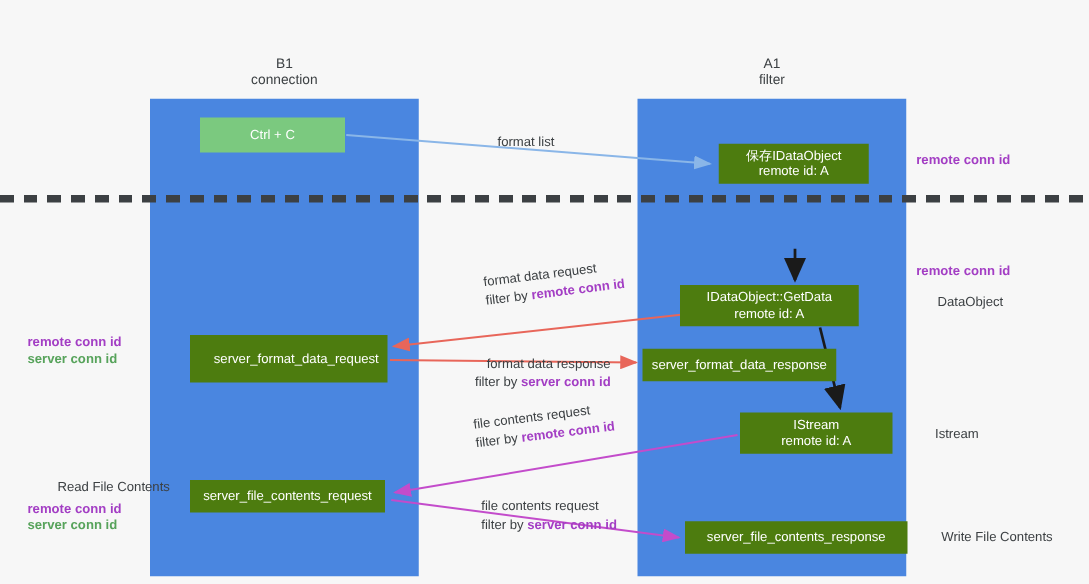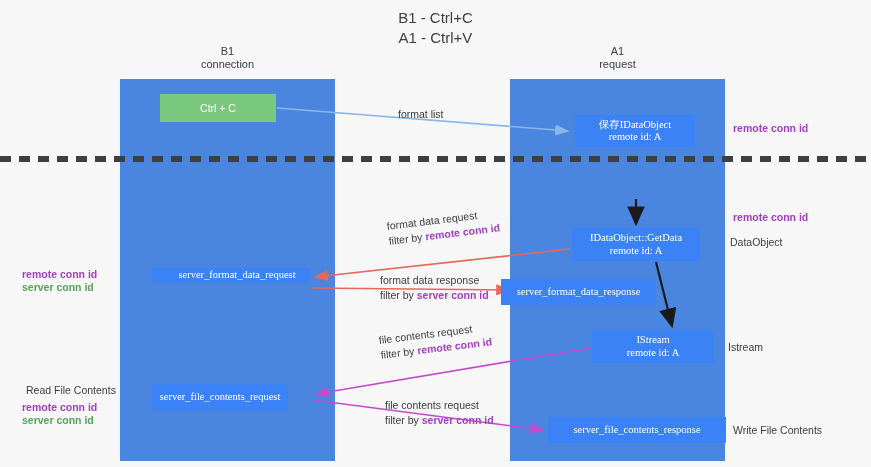--- a/index.html
+++ b/index.html
@@ -61,41 +61,41 @@
     line-height: 12.5px;
     display: flex;
     flex-direction: column;
     align-items: center;
     justify-content: center;
     text-align: center;
     white-space: pre-line;
     padding: 2px 4px;
   }
   .box.green { background: #7bc97f; }
-  .box.orange { background: #3b82f6; font-family: Liberation Serif, serif; }
+  .box.orange { background: #4d7c0f; }
 
   #box-ctrlc   { left: 160px; top: 94px;  width: 116px; height: 28px; }
   #box-save    { left: 575px; top: 115px; width: 120px; height: 32px; }
   #box-ctrlv   { left: 578px; top: 172px; width: 116px; height: 26px; }
-  #box-getdata { left: 572px; top: 228px; width: 128px; height: 33px; }
-  #box-sfdreq  { left: 152px; top: 268px; width: 158px; height: 14px; padding-left: 16px; }
-  #box-sfdres  { left: 501px; top: 279px; width: 155px; height: 26px; }
+  #box-getdata { left: 544px; top: 228px; width: 143px; height: 33px; }
+  #box-sfdreq  { left: 152px; top: 268px; width: 158px; height: 38px; padding-left: 16px; }
+  #box-sfdres  { left: 514px; top: 279px; width: 155px; height: 26px; }
   #box-istream { left: 592px; top: 330px; width: 122px; height: 33px; }
-  #box-sfcreq  { left: 152px; top: 384px; width: 136px; height: 26px; }
+  #box-sfcreq  { left: 152px; top: 384px; width: 156px; height: 26px; }
   #box-sfcres  { left: 548px; top: 417px; width: 178px; height: 26px; }
 
   
   .side-label {
     font-size: 10.5px;
     line-height: 13px;
     color: #3c4043;
   }
   .purple { color: #a33ec4; font-weight: bold; }
   .green-t { color: #57a35b; font-weight: bold; }
-  .plain { color: #3c4043; }
+  .plain { color: #3c4043; margin-left: 20px; }
 
   #lab-remote-1 { left: 733px; top: 122px; }
   #lab-remote-2 { left: 733px; top: 211px; }
   #lab-dataobject { left: 730px; top: 236px; }
   #lab-istream { left: 728px; top: 341px; }
   #lab-write { left: 733px; top: 424px; }
 
   #lab-left-conn { left: 22px; top: 268px; text-align: left; }
   #lab-read { left: 26px; top: 384px; }
   #lab-left-conn2 { left: 22px; top: 401px; text-align: left; }
@@ -107,21 +107,21 @@
     color: #3c4043;
     white-space: nowrap;
   }
   #flow-formatlist { left: 398px; top: 95px; margin-top: 12px; }
 
   #flow-fdreq {
     left: 386px; top: 219px;
     transform: rotate(-7deg);
     transform-origin: left top;
   }
-  #flow-fdres { left: 380px; top: 273px; }
+  #flow-fdres { left: 380px; top: 284px; text-align: right; }
   #flow-fcreq {
     left: 378px; top: 333px;
     transform: rotate(-7deg);
     transform-origin: left top;
   }
   #flow-fcres { left: 385px; top: 398px; }
 
   
   #dashed {
     left: 0; top: 156px;
@@ -137,27 +137,25 @@
     width: 871px;
     height: 467px;
     pointer-events: none;
   }
 </style>
 </head>
 <body>
 
 <div id="stage">
 
-  <div class="abs title">B1 - Ctrl+C
-A1 - Ctrl+V</div>
 
   <div class="abs col-head" id="head-b1">B1
 connection</div>
   <div class="abs col-head" id="head-a1">A1
-request</div>
+filter</div>
 
   <div class="abs lane" id="lane-b1"></div>
   <div class="abs lane" id="lane-a1"></div>
 
   <svg class="overlay" viewBox="0 0 871 467">
     <defs>
       <marker id="ah-blue" markerWidth="9" markerHeight="7" refX="8" refY="3.5" orient="auto">
         <polygon points="0 0, 9 3.5, 0 7" fill="#8ab6e8"></polygon>
       </marker>
       <marker id="ah-red" markerWidth="9" markerHeight="7" refX="8" refY="3.5" orient="auto">

